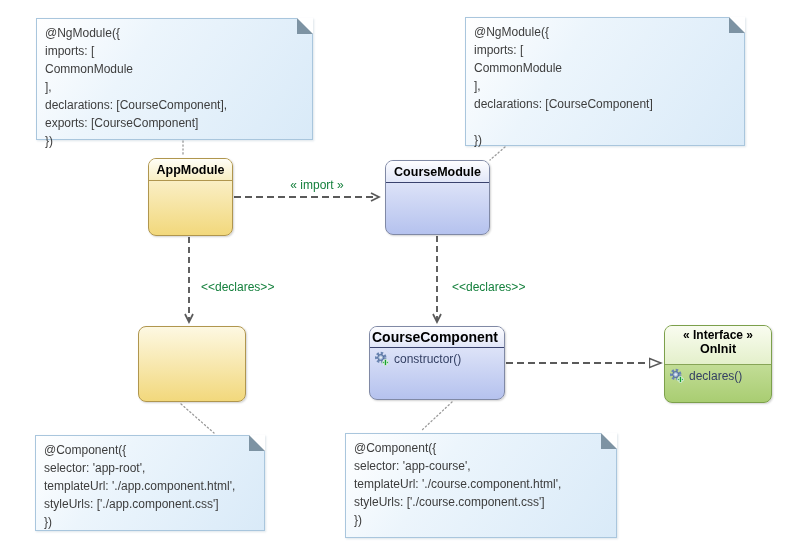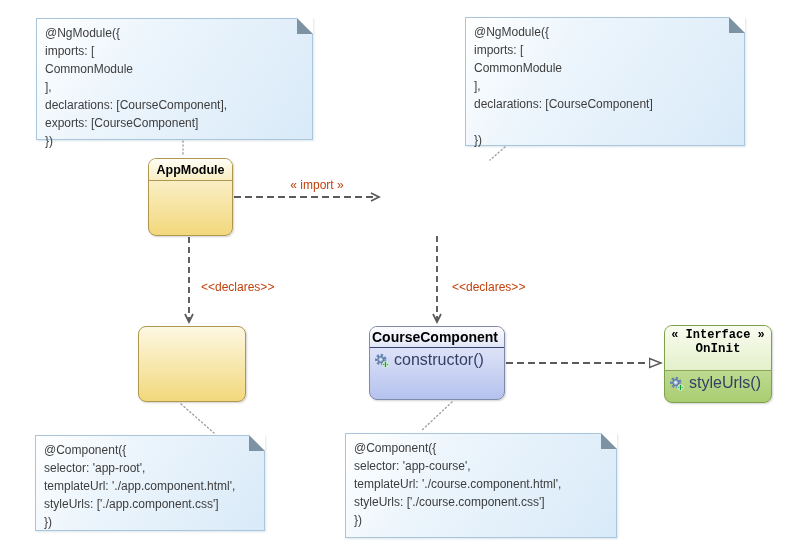--- a/index.html
+++ b/index.html
@@ -35,25 +35,25 @@
   .box-yellow { border-color:#b0964e; background:linear-gradient(#fdf8e2,#f2d87c); }
   .box-yellow .uml-head { background:linear-gradient(#fffef6,#f8eec3); border-bottom-color:#b0964e; }
 
   .box-blue { border-color:#8089a5; background:linear-gradient(#edf0fc,#b5c2ee); }
   .box-blue .uml-head { background:linear-gradient(#fdfdff,#e1e6f8); border-bottom-color:#39426e; }
 
   .box-green { border-color:#7ca04b; background:linear-gradient(#dcedbb,#a9cd72); }
   .box-green .uml-head { background:linear-gradient(#f9fcf0,#e4f0cb); border-bottom-color:#87a557; }
 
   .stereotype { font-weight:bold; font-size:12px; }
-  .member-row { display:flex; align-items:center; gap:5px; padding:3px 2px 2px 4px; font-size:16px; color:#333f63; }
+  .member-row { display:flex; align-items:center; gap:5px; padding:3px 2px 2px 4px; font-size:12px; color:#333f63; }
   .member-row svg { flex:0 0 auto; }
 
   
-  .edge-label { position:absolute; z-index:3; font-size:12px; color:#c2410c; white-space:nowrap; }
+  .edge-label { position:absolute; z-index:3; font-size:12px; color:#15803d; white-space:nowrap; }
 </style>
 </head>
 <body>
 
 <div class="canvas">
 
   <svg class="connectors" viewBox="0 0 794 553">
     <defs>
       <marker id="openArrow" markerUnits="userSpaceOnUse" markerWidth="14" markerHeight="14" refX="10" refY="6" orient="auto">
         <path d="M2,2 L10,6 L2,10" fill="none" stroke="#5a5a5a" stroke-width="1.7"></path>
@@ -109,20 +109,24 @@
 templateUrl: './course.component.html',
 styleUrls: ['./course.component.css']
 })</div>
   </div>
 
   <div class="uml-box box-yellow" style="left:148px; top:158px; width:85px; height:78px;">
     <div class="uml-head">AppModule</div>
     <div class="uml-body"></div>
   </div>
 
+  <div class="uml-box box-blue" style="left:385px; top:160px; width:105px; height:75px;">
+    <div class="uml-head">CourseModule</div>
+    <div class="uml-body"></div>
+  </div>
 
   <div class="uml-box box-yellow" style="left:138px; top:326px; width:108px; height:76px;">
     <div class="uml-body"></div>
   </div>
 
   <div class="uml-box box-blue" style="left:369px; top:326px; width:136px; height:74px;">
     <div class="uml-head" style="padding:2px 12px 2px 2px; font-size:14px;">CourseComponent</div>
     <div class="uml-body">
       <div class="member-row">
         <svg width="15" height="15" viewBox="0 0 17 17">
@@ -131,34 +135,34 @@
           <circle cx="7.6" cy="7.4" r="1.5" fill="#e4ecf5"></circle>
           <rect x="9.4" y="11.6" width="7.2" height="2.8" rx="0.6" fill="#15a02e" stroke="#ffffff" stroke-width="0.9"></rect>
           <rect x="11.6" y="9.4" width="2.8" height="7.2" rx="0.6" fill="#15a02e" stroke="#ffffff" stroke-width="0.9"></rect>
         </svg>
         <span>constructor()</span>
       </div>
     </div>
   </div>
 
   <div class="uml-box box-green" style="left:664px; top:325px; width:108px; height:78px;">
-    <div class="uml-head" style="padding:2px 2px 14px 2px;font-family:Liberation Mono, monospace;">
+    <div class="uml-head" style="padding:2px 2px 8px 2px;">
       <div class="stereotype">« Interface »</div>
       <div>OnInit</div>
     </div>
     <div class="uml-body">
       <div class="member-row">
         <svg width="15" height="15" viewBox="0 0 17 17">
           <circle cx="7.6" cy="7.4" r="4.9" fill="none" stroke="#6b86b2" stroke-width="3.2" stroke-dasharray="2.6 1.9"></circle>
           <circle cx="7.6" cy="7.4" r="3.4" fill="#9db4d4" stroke="#44608f" stroke-width="1"></circle>
           <circle cx="7.6" cy="7.4" r="1.5" fill="#e4ecf5"></circle>
           <rect x="9.4" y="11.6" width="7.2" height="2.8" rx="0.6" fill="#15a02e" stroke="#ffffff" stroke-width="0.9"></rect>
           <rect x="11.6" y="9.4" width="2.8" height="7.2" rx="0.6" fill="#15a02e" stroke="#ffffff" stroke-width="0.9"></rect>
         </svg>
-        <span>styleUrls()</span>
+        <span>declares()</span>
       </div>
     </div>
   </div>
 
   <div class="edge-label" style="left:262px; top:178px; width:110px; text-align:center;">« import »</div>
   <div class="edge-label" style="left:201px; top:280px;">&lt;&lt;declares&gt;&gt;</div>
   <div class="edge-label" style="left:452px; top:280px;">&lt;&lt;declares&gt;&gt;</div>
 
 </div>
 

